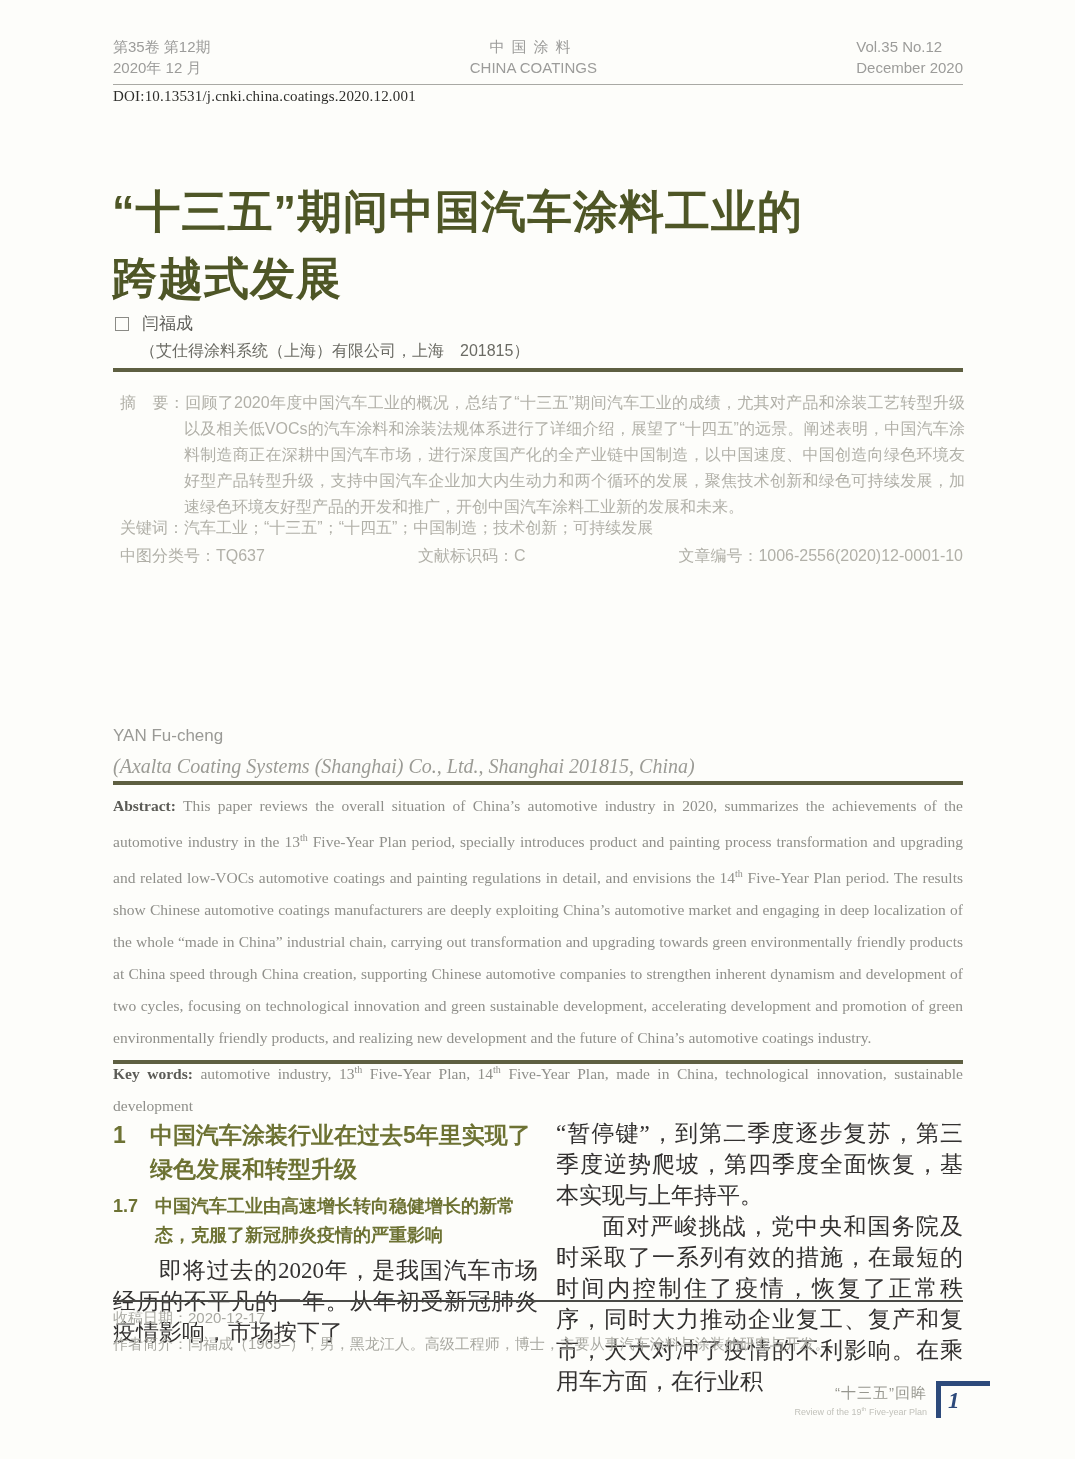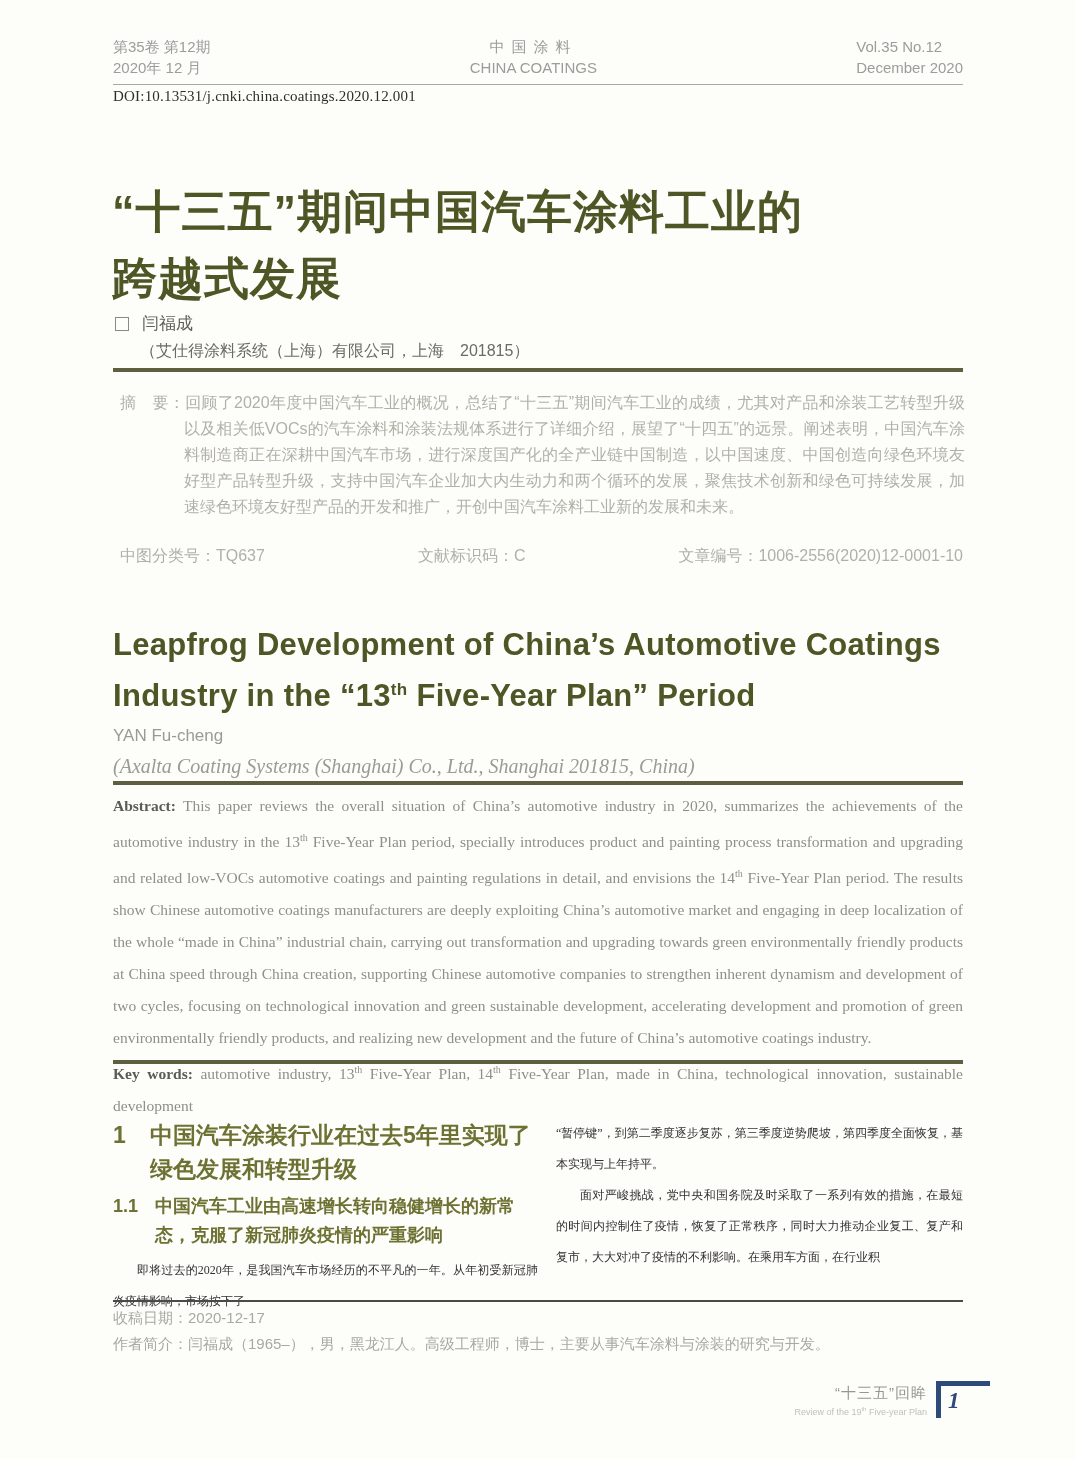--- a/index.html
+++ b/index.html
@@ -108,21 +108,21 @@
     font-size:23px; line-height:34px;
   }
   .h1-cn .h-num { width:37px; flex:none; }
   .h2-cn {
     display:flex; font-weight:700; color:#6d7233;
     font-size:18px; line-height:29px; margin-top:6px;
   }
   .h2-cn .h-num { width:42px; flex:none; }
   .body-cn {
     font-family:"Liberation Serif", serif;
-    font-size:12px; line-height:31px; color:#333130;
+    font-size:23px; line-height:31px; color:#333130;
     text-align:justify;
   }
   .col-left .body-cn { margin-top:5px; }
   .indent { text-indent:2em; }
 
   
   .footnote {
     position:absolute; top:1300px; left:113px; width:850px;
     font-size:15px; color:#a9a9a2;
   }
@@ -173,49 +173,49 @@
   <div class="author-row">
     <span class="author-square"></span>
     <span>闫福成</span>
   </div>
   <div class="affil-cn">（艾仕得涂料系统（上海）有限公司，上海　201815）</div>
 
   <div class="rule rule-1"></div>
 
   <div class="abstract-cn"><span class="hang-label">摘　要：</span><span>回顾了2020年度中国汽车工业的概况，总结了“十三五”期间汽车工业的成绩，尤其对产品和涂装工艺转型升级以及相关低VOCs的汽车涂料和涂装法规体系进行了详细介绍，展望了“十四五”的远景。阐述表明，中国汽车涂料制造商正在深耕中国汽车市场，进行深度国产化的全产业链中国制造，以中国速度、中国创造向绿色环境友好型产品转型升级，支持中国汽车企业加大内生动力和两个循环的发展，聚焦技术创新和绿色可持续发展，加速绿色环境友好型产品的开发和推广，开创中国汽车涂料工业新的发展和未来。</span></div>
 
+  <div class="keywords-cn"><span>关键词：</span><span>汽车工业；“十三五”；“十四五”；中国制造；技术创新；可持续发展</span></div>
 
   <div class="meta-row">
     <span>中图分类号：TQ637</span>
     <span>文献标识码：C</span>
     <span>文章编号：1006-2556(2020)12-0001-10</span>
   </div>
 
-  <h2 class="title-en"><span>Leapfrog Development of China’s Automotive Coatings</span><br><span>Industry in the “13</span><sup>th</sup><span> Five-Year Plan” Period</span></h2>
 
   <div class="author-en">YAN Fu-cheng</div>
   <div class="affil-en serif">(Axalta Coating Systems (Shanghai) Co., Ltd., Shanghai 201815, China)</div>
 
   <div class="rule rule-2"></div>
 
   <div class="abs-block">
     <p class="abstract-en serif"><b>Abstract:</b><span> This paper reviews the overall situation of China’s automotive industry in 2020, summarizes the achievements of the automotive industry in the 13</span><sup>th</sup><span> Five-Year Plan period, specially introduces product and painting process transformation and upgrading and related low-VOCs automotive coatings and painting regulations in detail, and envisions the 14</span><sup>th</sup><span> Five-Year Plan period. The results show Chinese automotive coatings manufacturers are deeply exploiting China’s automotive market and engaging in deep localization of the whole “made in China” industrial chain, carrying out transformation and upgrading towards green environmentally friendly products at China speed through China creation, supporting Chinese automotive companies to strengthen inherent dynamism and development of two cycles, focusing on technological innovation and green sustainable development, accelerating development and promotion of green environmentally friendly products, and realizing new development and the future of China’s automotive coatings industry.</span></p>
     <p class="keywords-en serif"><b>Key words:</b><span> automotive industry, 13</span><sup>th</sup><span> Five-Year Plan, 14</span><sup>th</sup><span> Five-Year Plan, made in China, technological innovation, sustainable development</span></p>
   </div>
 
   <div class="rule rule-3"></div>
 
   <div class="columns">
     <div class="col col-left">
       <div class="h1-cn">
         <span class="h-num">1</span>
         <span class="h-text">中国汽车涂装行业在过去5年里实现了绿色发展和转型升级</span>
       </div>
       <div class="h2-cn">
-        <span class="h-num">1.1</span>
+        <span class="h-num">1.7</span>
         <span class="h-text">中国汽车工业由高速增长转向稳健增长的新常态，克服了新冠肺炎疫情的严重影响</span>
       </div>
       <p class="body-cn indent">即将过去的2020年，是我国汽车市场经历的不平凡的一年。从年初受新冠肺炎疫情影响，市场按下了</p>
     </div>
     <div class="col col-right">
       <p class="body-cn">“暂停键”，到第二季度逐步复苏，第三季度逆势爬坡，第四季度全面恢复，基本实现与上年持平。</p>
       <p class="body-cn indent">面对严峻挑战，党中央和国务院及时采取了一系列有效的措施，在最短的时间内控制住了疫情，恢复了正常秩序，同时大力推动企业复工、复产和复市，大大对冲了疫情的不利影响。在乘用车方面，在行业积</p>
     </div>
   </div>
 

